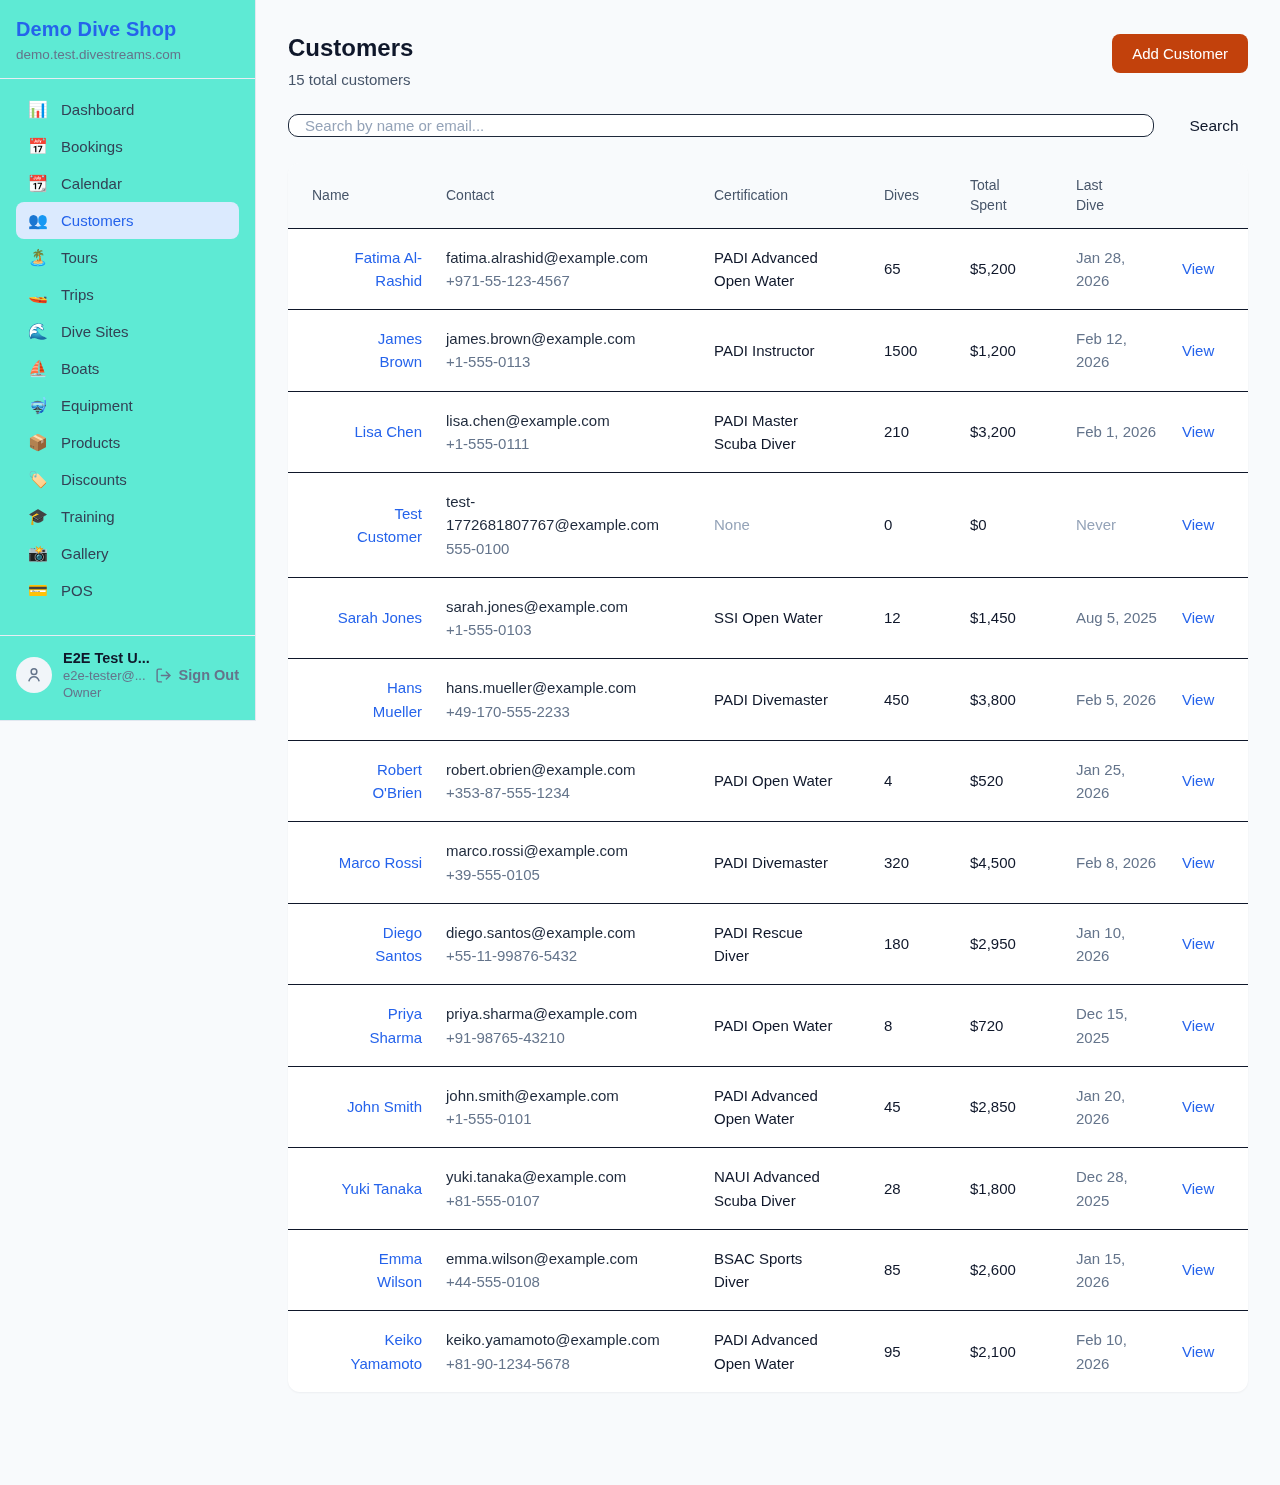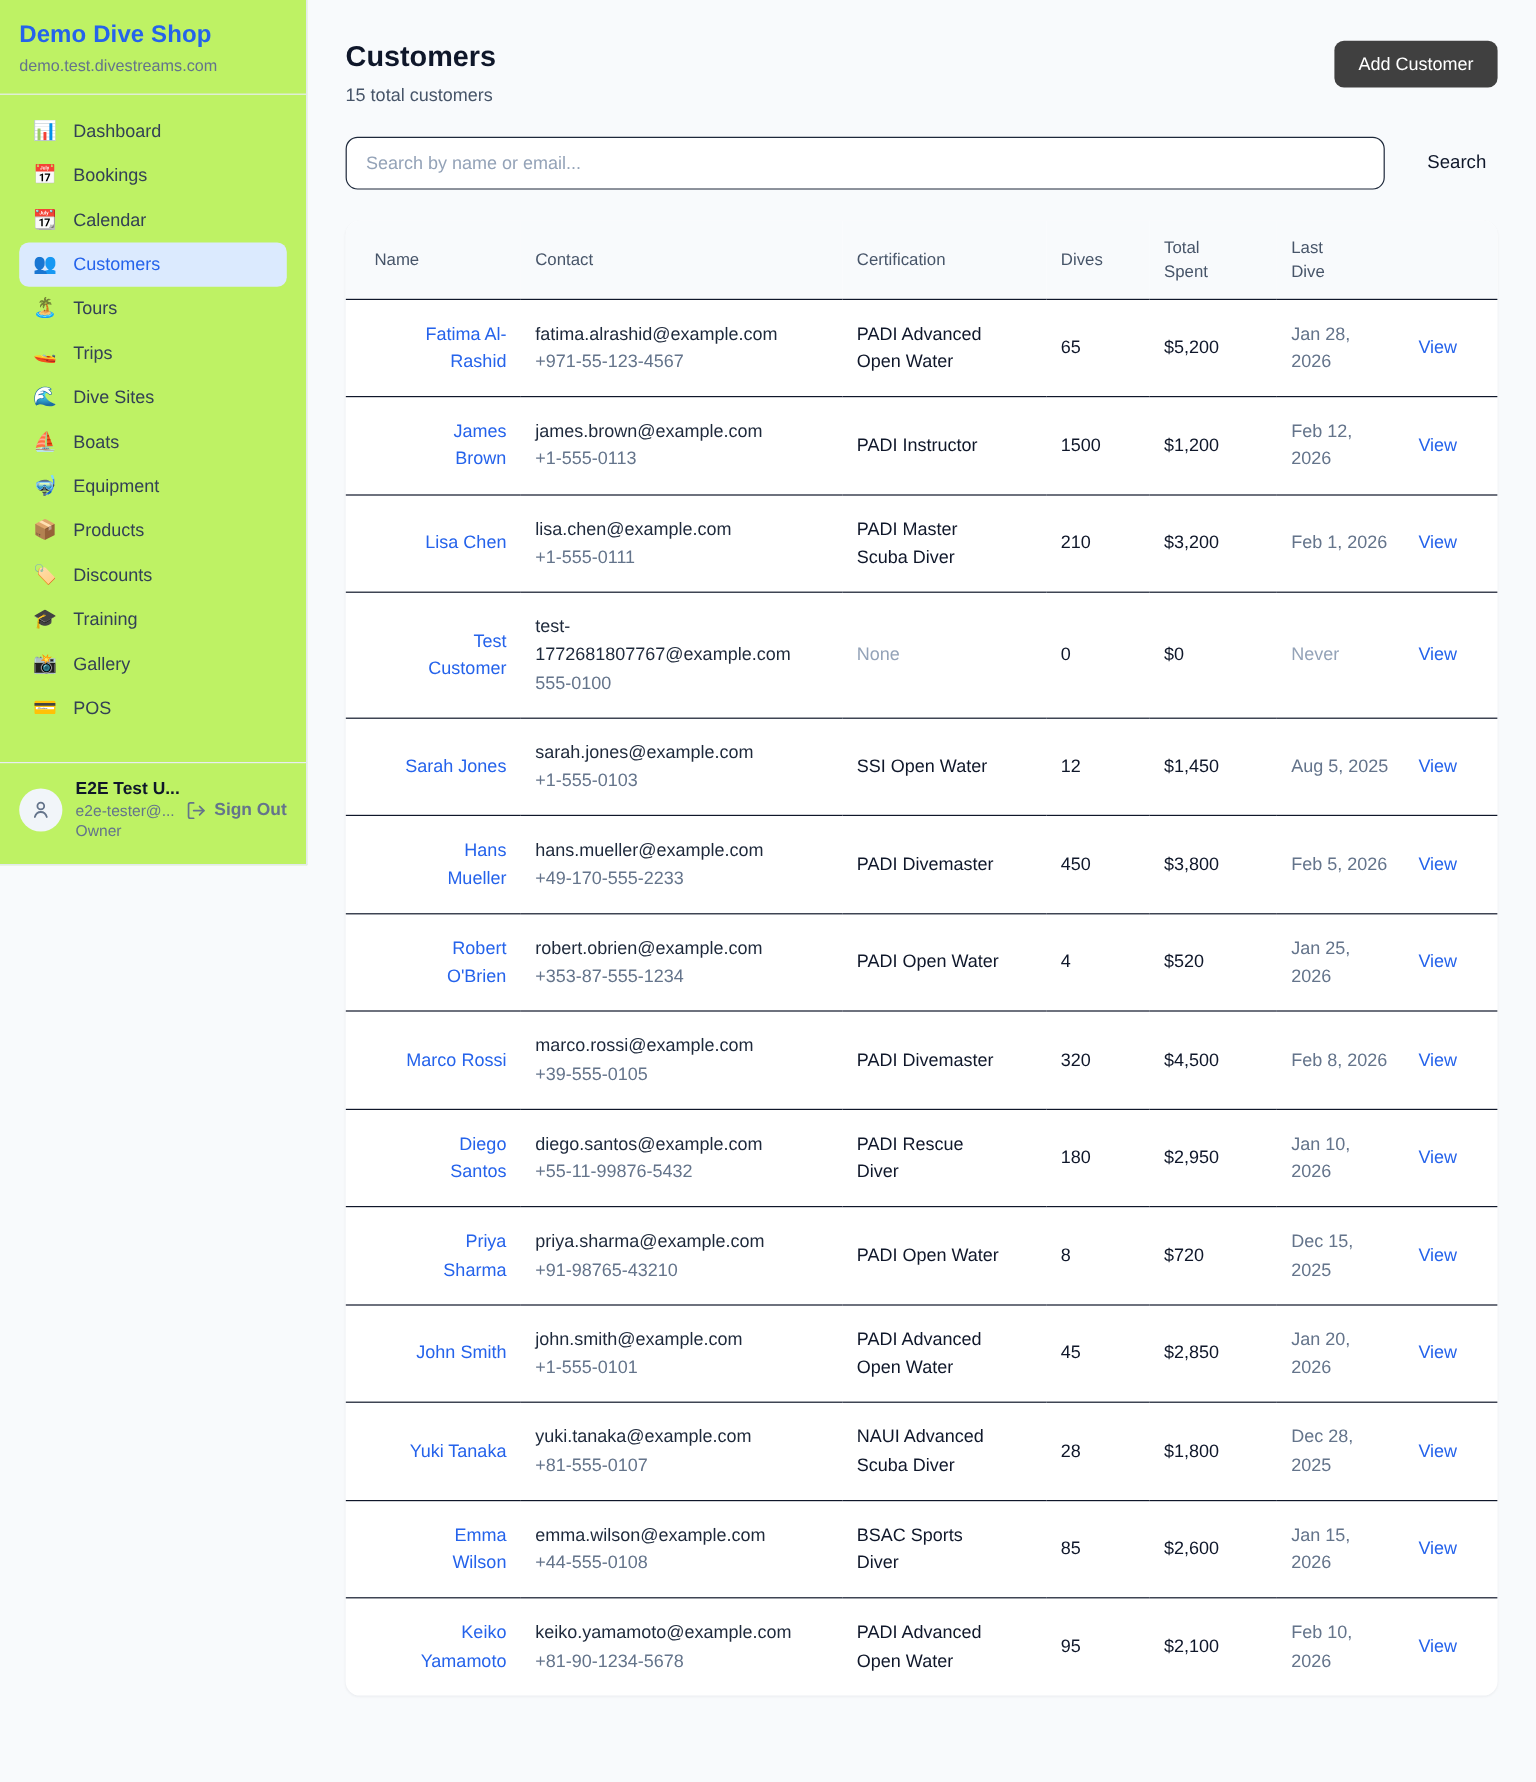--- a/index.html
+++ b/index.html
@@ -8,21 +8,21 @@
     min-height:1485px;
     background:#f8fafc;
     font-family:"Liberation Sans", sans-serif;
     color:#0f172a;
     display:flex;
     align-items:flex-start;
   }
   
   .sidebar {
     width:256px; flex:0 0 256px;
-    background:#bef264;
+    background:#5eead4;
     border-right:1px solid #e2e8f0;
     border-bottom:1px solid #e2e8f0;
     display:flex; flex-direction:column;
   }
   .sidebar-header { padding:18px 16px 16px 16px; border-bottom:1px solid #e8edf3; }
   .shop-name { font-size:20px; font-weight:700; color:#2563eb; letter-spacing:.1px; }
   .shop-domain { font-size:13.5px; color:#64748b; margin-top:6px; }
   .nav { padding:12px 16px 10px 16px; }
   .nav-item {
     display:flex; align-items:center; gap:13px;
@@ -53,27 +53,27 @@
     white-space:nowrap;
     font-weight:bold;
   }
   .signout-btn svg { stroke:#64748b; }
   
   .main { flex:1; padding:34px 32px 33px 32px; min-width:0; }
   .page-header { display:flex; justify-content:space-between; align-items:flex-start; }
   .page-title { font-size:24px; font-weight:700; color:#0f172a; }
   .page-subtitle { font-size:15px; color:#475569; margin-top:9px; }
   .add-btn {
-    background:#404040; color:#ffffff; border:none; cursor:pointer;
+    background:#c2410c; color:#ffffff; border:none; cursor:pointer;
     font-family:inherit; font-size:15px; font-weight:500;
     padding:11px 20px; border-radius:8px;
   }
   .search-row { display:flex; align-items:center; margin-top:26px; }
   .search-input {
-    flex:1; height:44px;
+    flex:1; height:23px;
     border:1px solid #1e293b; border-radius:10px;
     padding:0 16px; font-family:inherit; font-size:15px; color:#0f172a;
     background:#ffffff; outline:none;
   }
   .search-input::placeholder { color:#94a3b8; }
   .search-btn {
     background:none; border:none; cursor:pointer;
     font-family:inherit; font-size:15.5px; color:#0f172a;
     padding:0 0 0 0; margin-left:26px; width:68px; text-align:center;
   }

